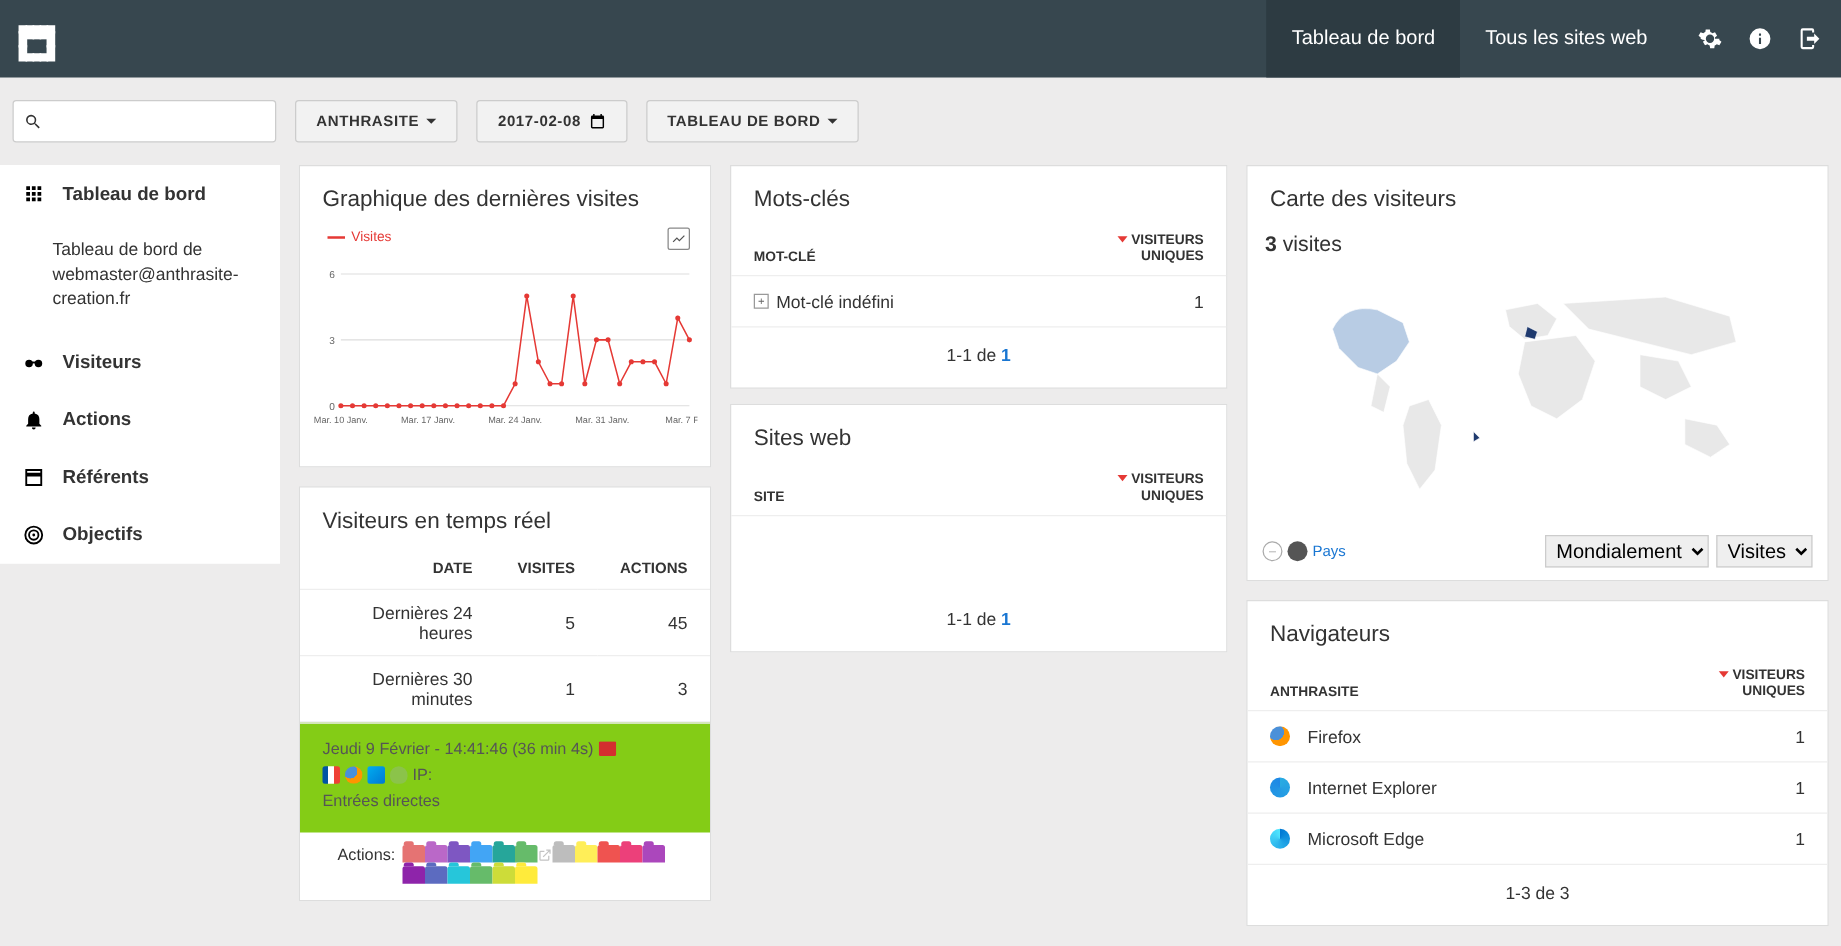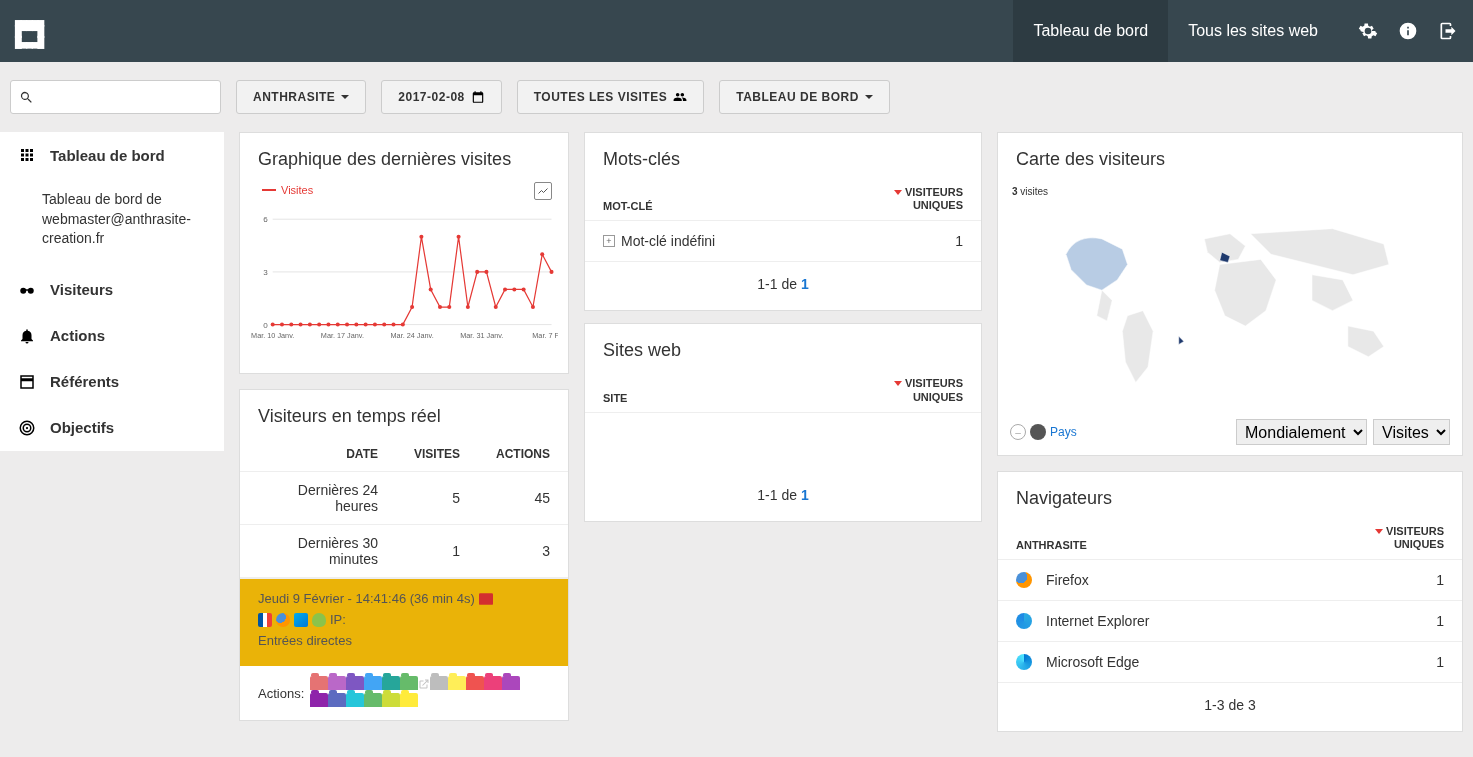--- a/index.html
+++ b/index.html
@@ -41,34 +41,34 @@
 .table-row { display: flex; padding: 12px 18px; border-bottom: 1px solid #eee; font-size: 14px; align-items: center; }
 .table-row .cell-main { flex: 1; display: flex; align-items: center; gap: 6px; }
 .table-row .cell-right { text-align: right; min-width: 40px; }
 .plus-box { width: 12px; height: 12px; border: 1px solid #999; font-size: 9px; line-height: 10px; text-align: center; color: #666; }
 .pagination { text-align: center; padding: 14px 0 18px; font-size: 14px; }
 .pagination .num { color: #1976d2; font-weight: bold; }
 .rtable { width: 100%; border-collapse: collapse; }
 .rtable th, .rtable td { padding: 10px 18px; text-align: right; font-size: 14px; border-bottom: 1px solid #eee; }
 .rtable th { font-size: 12px; font-weight: bold; }
 .rtable .numcol { text-align: right; }
-.visitor-detail { padding: 12px 18px; font-size: 13px; color: #555; background:#eab308; border-top:1px solid #eee;}
+.visitor-detail { padding: 12px 18px; font-size: 13px; color: #555; background:#84cc16; border-top:1px solid #eee;}
 .visitor-detail .line { margin-bottom: 6px; display:flex; align-items:center; gap:4px; flex-wrap:wrap;}
 .mini-icon { width:14px; height:14px; display:inline-block; border-radius:2px;}
 .flag-fr { background: linear-gradient(to right, #0055a4 33%, #fff 33%, #fff 66%, #ef4135 66%); }
-.actions-row { padding: 10px 18px; font-size: 13px; display:flex; flex-wrap:wrap; gap:6px; align-items:center;}
+.actions-row { padding: 10px 18px; font-size: 13px; display:flex; flex-wrap:wrap; gap:6px; margin-left:12px;}
 .folder { width:18px; height:14px; border-radius:2px 2px 0 0; position:relative; display:inline-block;}
 .folder::before { content:''; position:absolute; top:-3px; left:1px; width:8px; height:3px; background:inherit; border-radius:2px 2px 0 0;}
 .map-svg { width: 100%; height: 205px; }
 .map-controls { display:flex; align-items:center; padding: 8px 12px 10px; gap:6px;}
 .map-controls .left { display:flex; align-items:center; gap:4px; flex:1;}
 .map-controls select { height:26px; border:1px solid #ccc; font-size:16px; padding:0 4px;}
 .zoomout{width:16px;height:16px;border:1px solid #aaa;border-radius:50%;display:flex;align-items:center;justify-content:center;font-size:10px;color:#aaa;}
 .globe{width:16px;height:16px;background:#555;border-radius:50%;display:inline-block;}
-.map-label { font-size:10px; padding: 6px 14px;}
+.map-label { font-size:17px; padding: 6px 14px;}
 .browser-icon{width:16px;height:16px;border-radius:50%;display:inline-block;margin-right:8px;vertical-align:-3px;}
 .ff{background:radial-gradient(circle at 30% 30%, #4a90d9 40%, transparent 41%), #ff9500;}
 .ie{background:conic-gradient(#29abe2, #1e88e5);}
 .edge{background:conic-gradient(#0078d4, #50e6ff);}
 .ext-icon { width:12px;height:12px; opacity:0.5;}
 </style>
 </head>
 <body>
 
 <div class="topbar">
@@ -100,26 +100,20 @@
       </svg>
     </div>
   <div class="pillbtn">
       <span>ANTHRASITE</span>
       <span class="caret"></span>
     </div>
   <div class="pillbtn">
       <span>2017-02-08</span>
       <svg width="14" height="14" viewBox="0 0 24 24">
         <path d="M19 4h-1V2h-2v2H8V2H6v2H5a2 2 0 00-2 2v14a2 2 0 002 2h14a2 2 0 002-2V6a2 2 0 00-2-2zm0 16H5V9h14v11z"></path>
-      </svg>
-    </div>
-  <div class="pillbtn">
-      <span>TOUTES LES VISITES</span>
-      <svg width="14" height="14" viewBox="0 0 24 24">
-        <path d="M16 11c1.7 0 3-1.3 3-3s-1.3-3-3-3-3 1.3-3 3 1.3 3 3 3zm-8 0c1.7 0 3-1.3 3-3S9.7 5 8 5 5 6.3 5 8s1.3 3 3 3zm0 2c-2.3 0-7 1.2-7 3.5V19h14v-2.5c0-2.3-4.7-3.5-7-3.5zm8 0c-.3 0-.6 0-1 .1 1.2.8 2 1.9 2 3.4V19h6v-2.5c0-2.3-4.7-3.5-7-3.5z"></path>
       </svg>
     </div>
   <div class="pillbtn">
       <span>TABLEAU DE BORD</span>
       <span class="caret"></span>
     </div>
 </div>
 
 <div class="main">
   <div class="sidebar">

